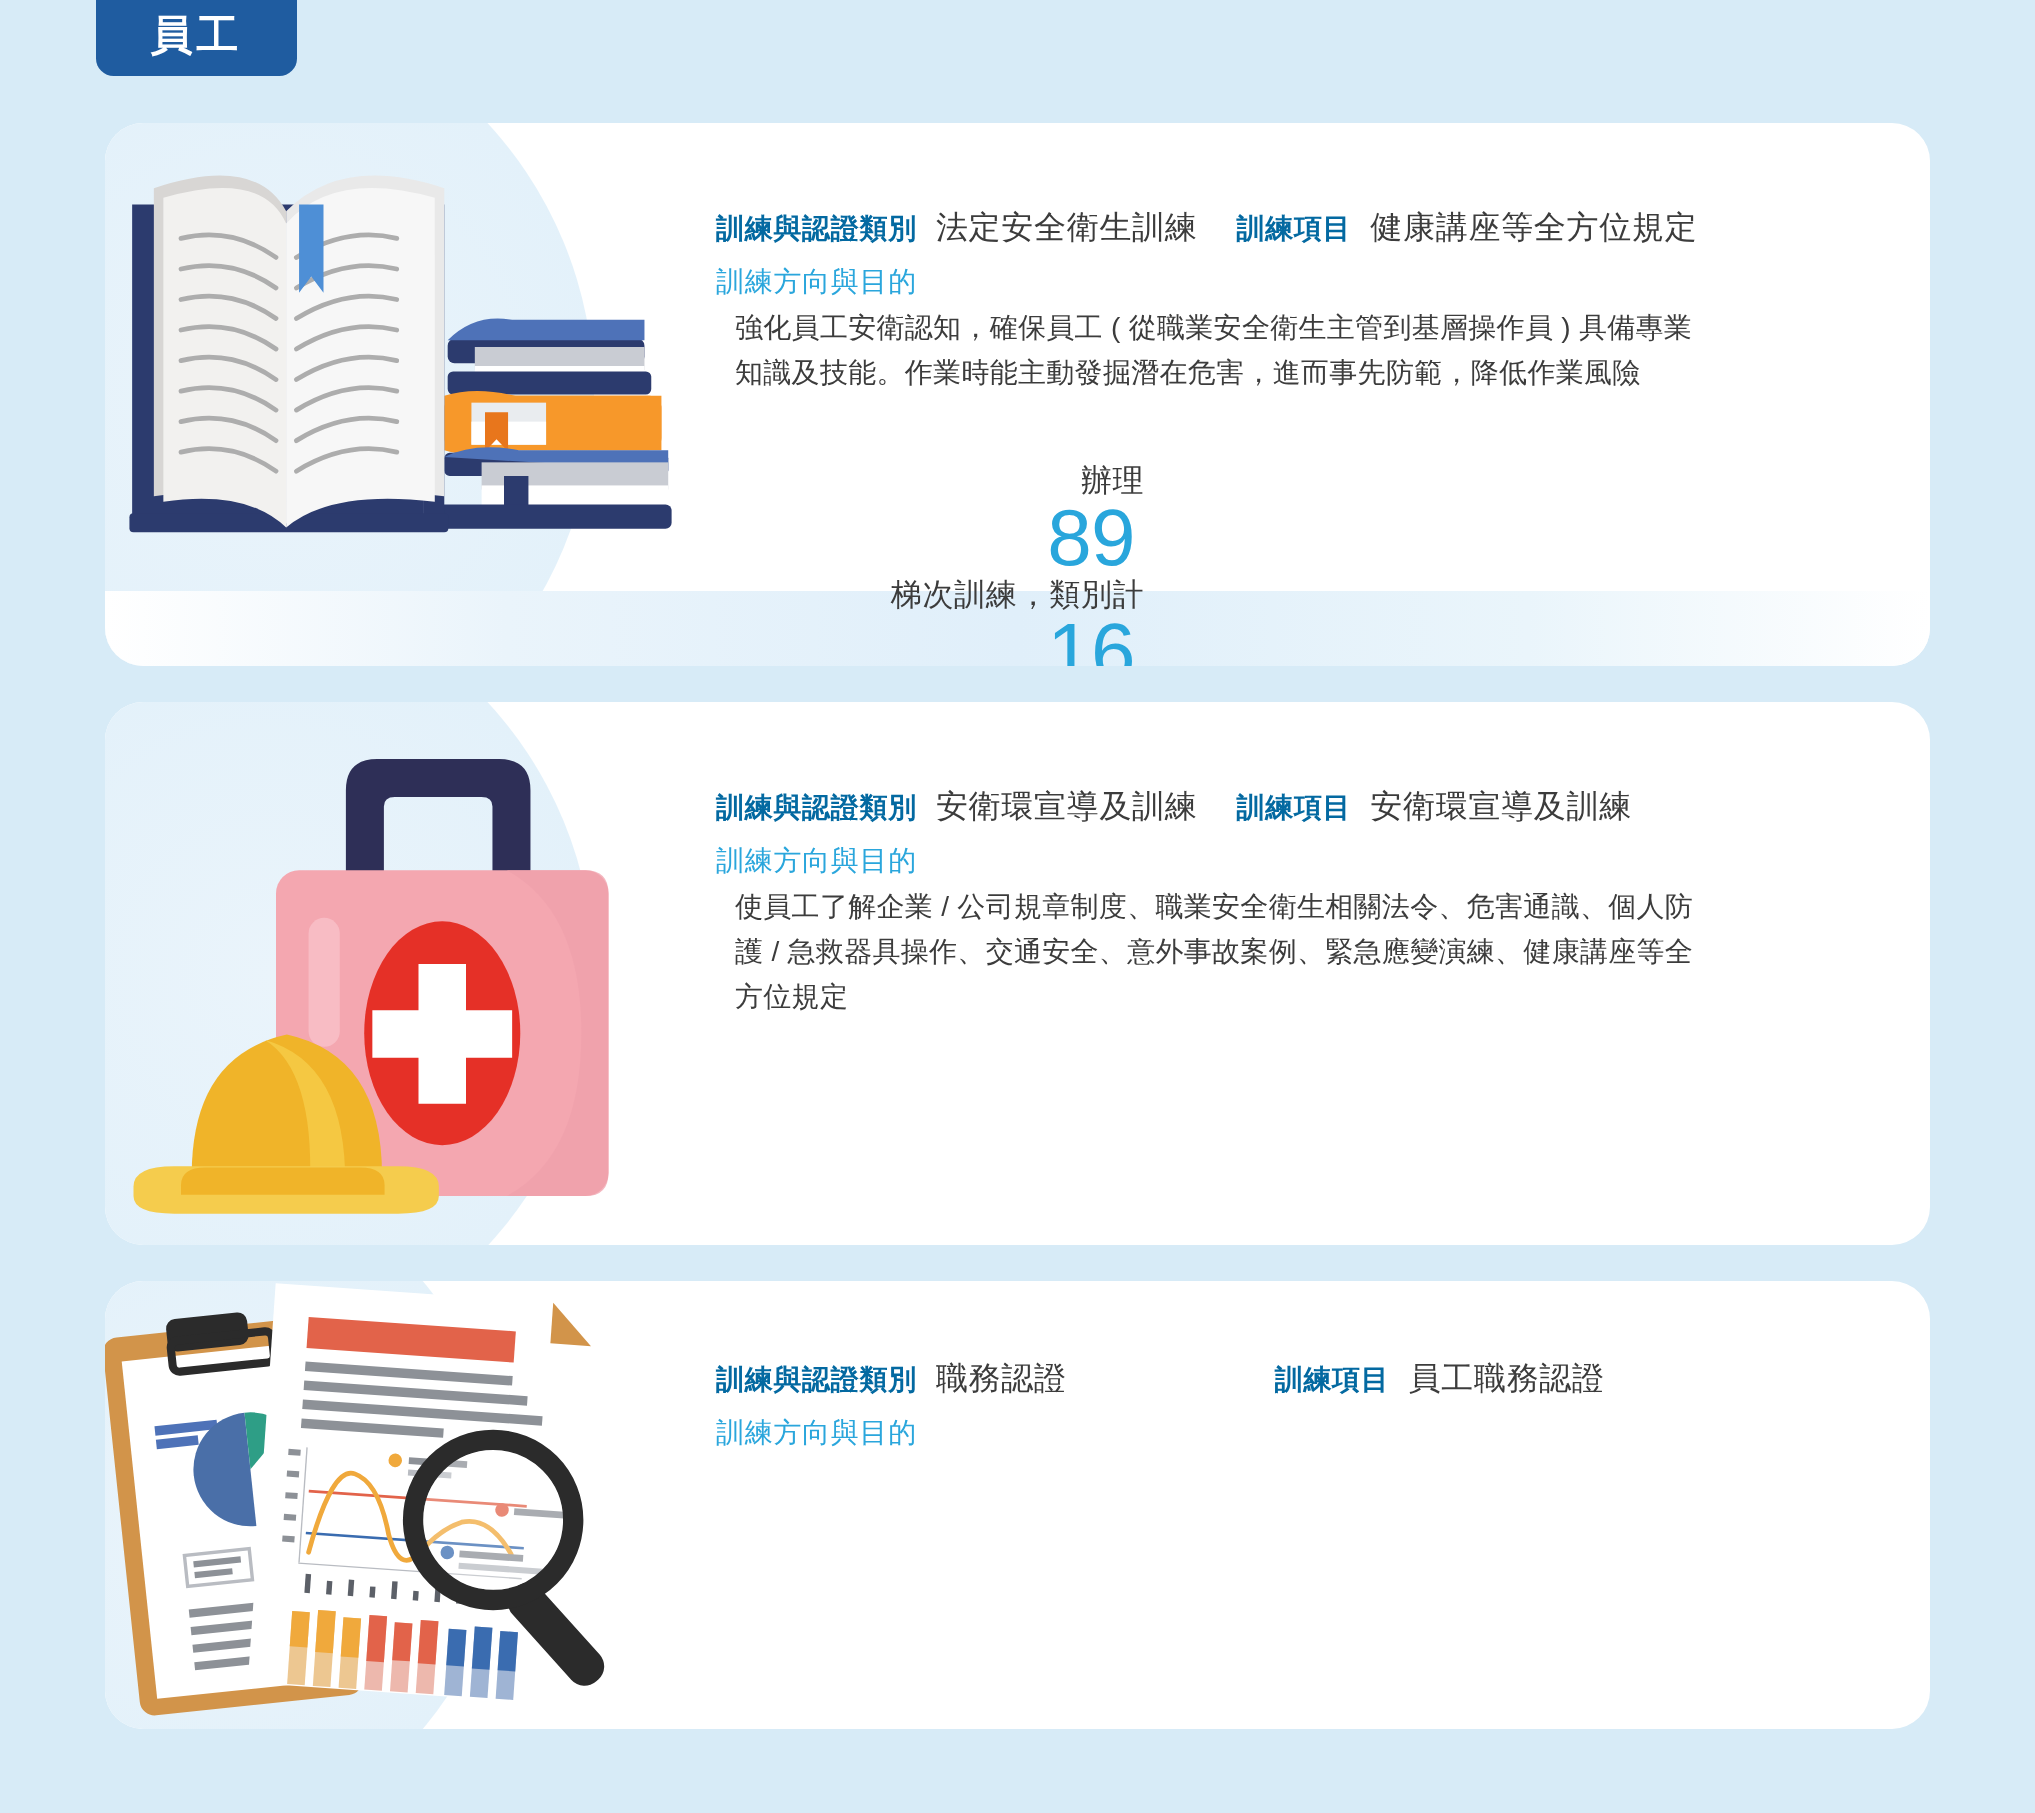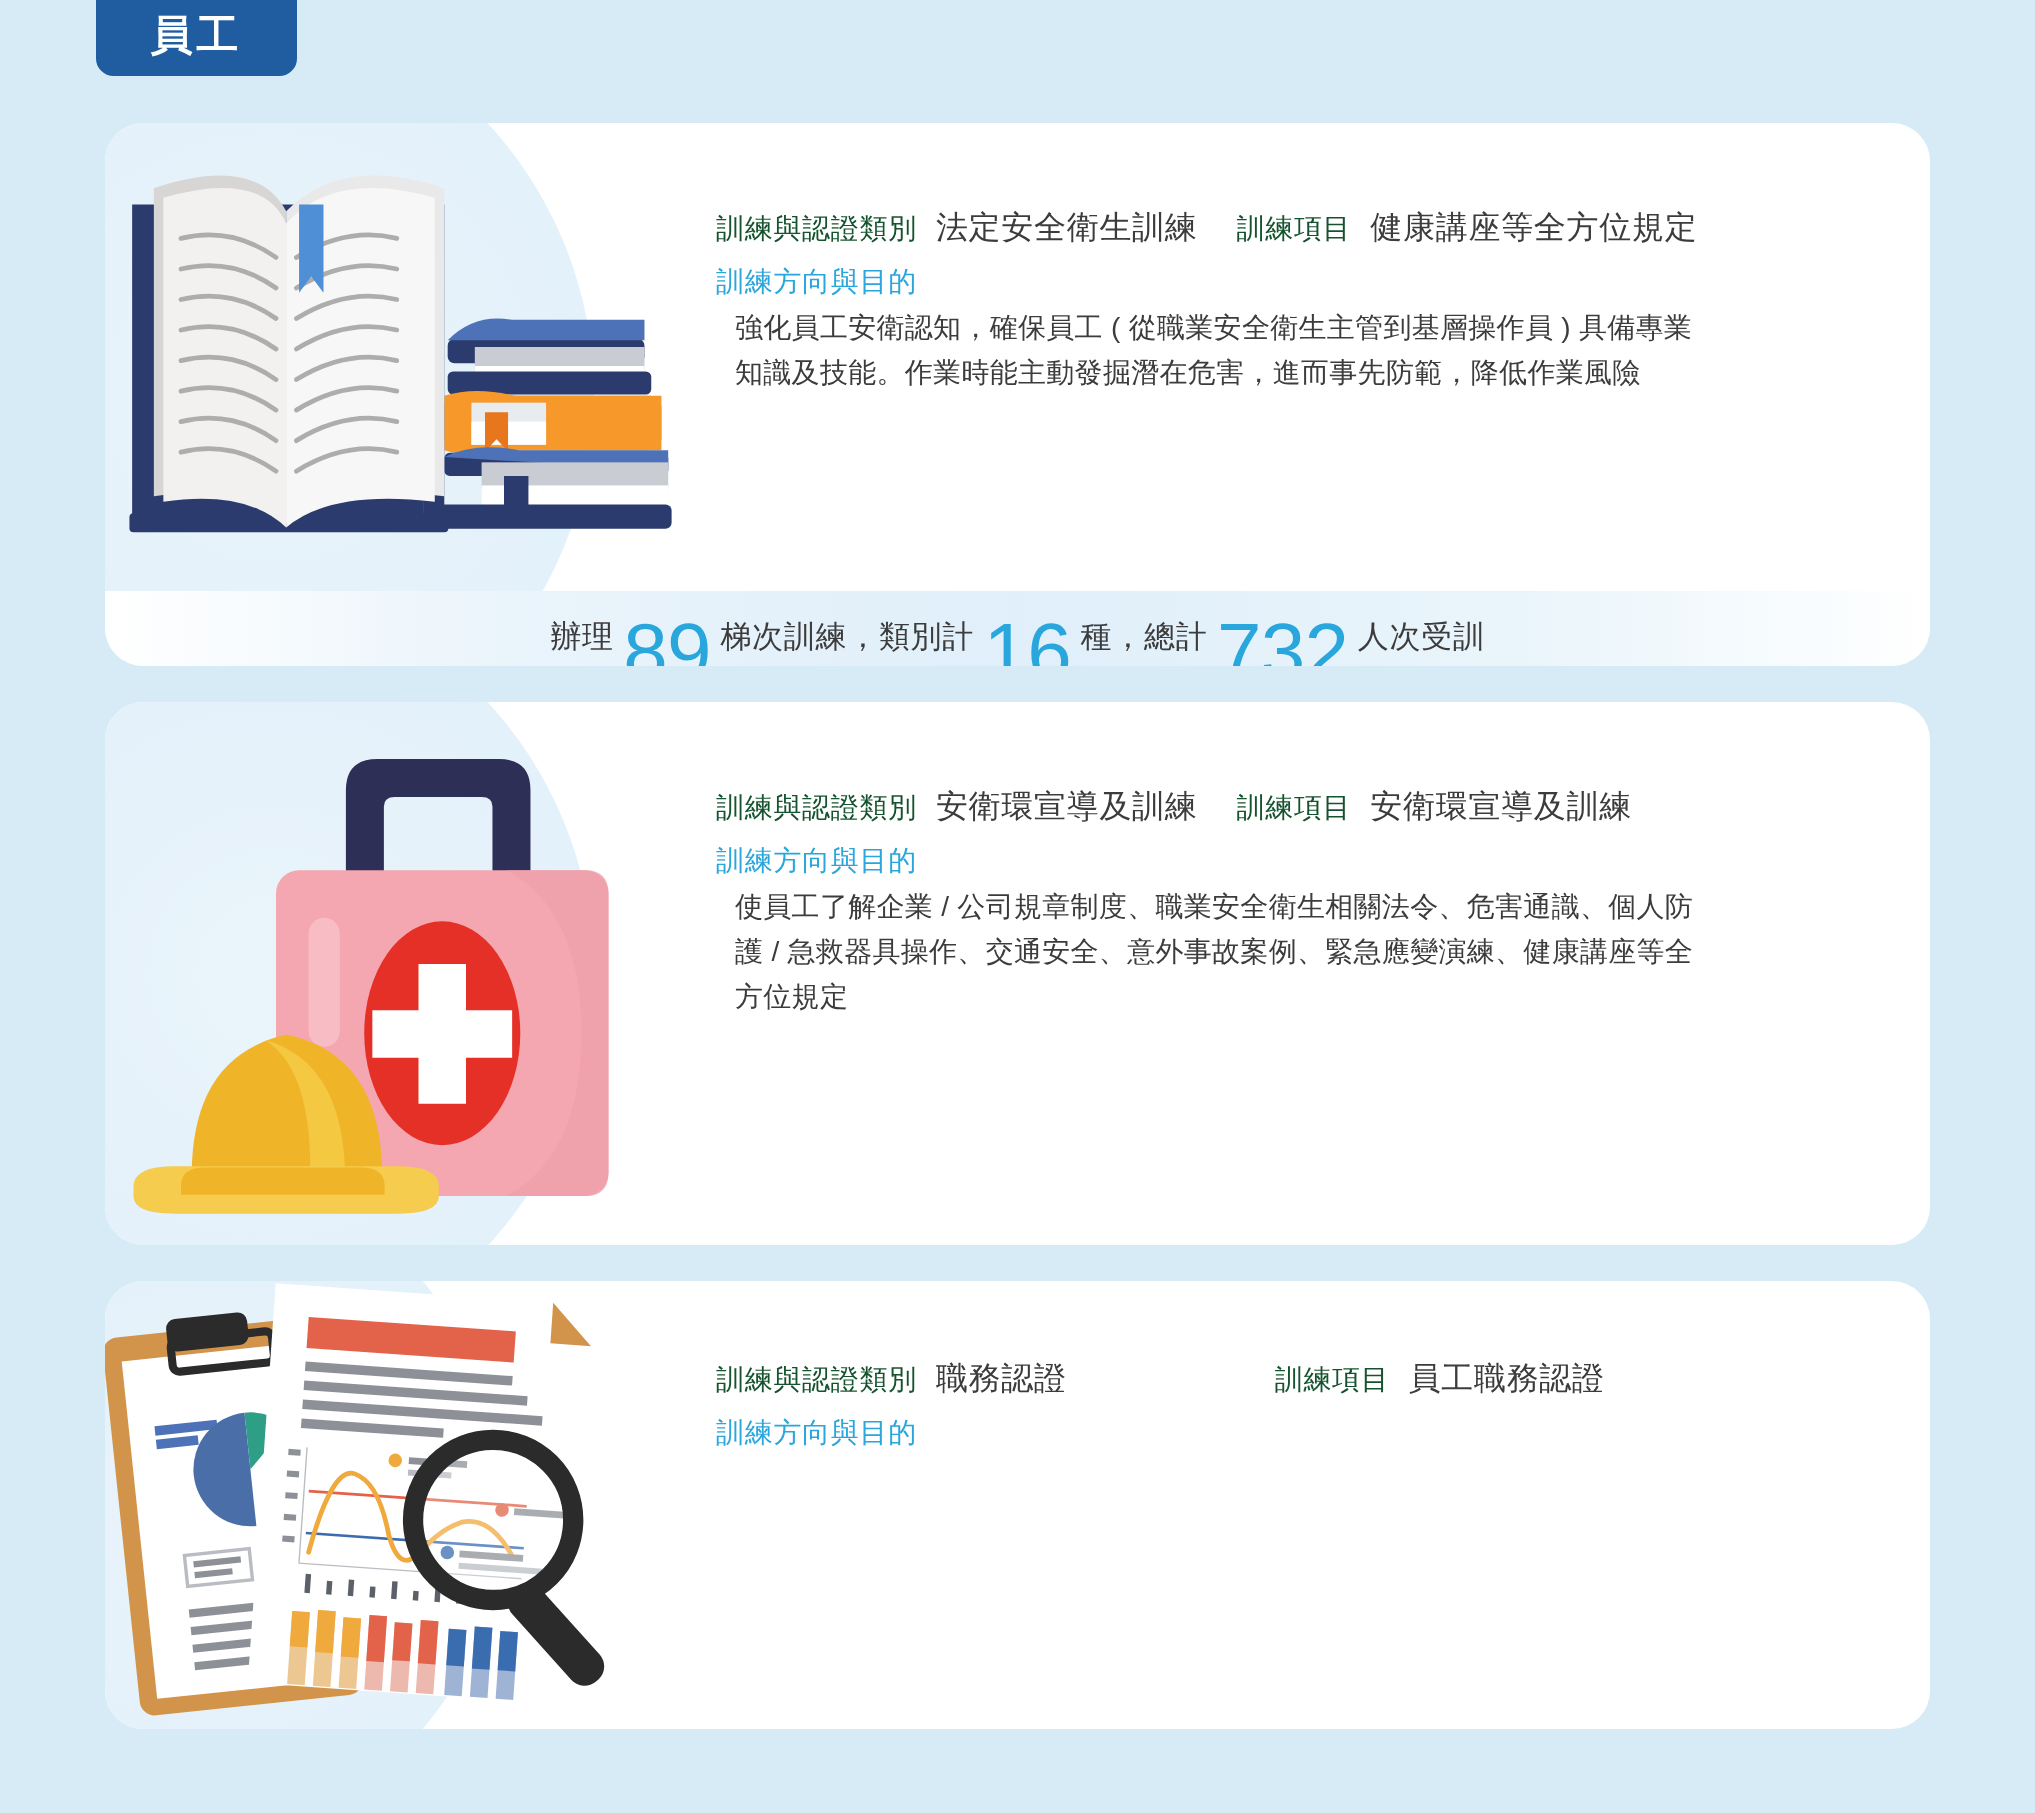--- a/index.html
+++ b/index.html
@@ -82,25 +82,26 @@
     height: 100%;
     z-index: 3;
   }
 
   .meta-row {
     display: flex;
     align-items: baseline;
     margin-bottom: 6.8px;
   }
   .meta-label {
-    color: #14532d;
+    color: #0369a1;
     font-size: 28px;
     line-height: 1.55;
     white-space: nowrap;
     letter-spacing: 0.7px;
+    font-weight: bold;
   }
   .meta-value {
     color: #3c3c3c;
     font-size: 32px;
     line-height: 1.55;
     white-space: nowrap;
     letter-spacing: 0.7px;
     margin-left: 19px;
   }
   .meta-label.second { margin-left: 39px; }
@@ -135,22 +136,23 @@
     height: 122px;
     background: linear-gradient(90deg, #ffffff 0%, #eaf4fb 22%, #e0effa 50%, #eaf5fb 78%, #ffffff 100%);
     display: flex;
     align-items: center;
     justify-content: center;
   }
   #card-0 .stats-band { top: 468px; }
 
   .stats-inner {
     display: flex;
-    align-items: flex-start;
+    align-items: flex-end;
     white-space: nowrap;
+    flex-direction: column;
   }
   .stat-word {
     color: #3c3c3c;
     font-size: 31px;
     letter-spacing: 0.7px;
   }
   .stat-num {
     color: #29a6dc;
     font-size: 80px;
     font-weight: normal;

